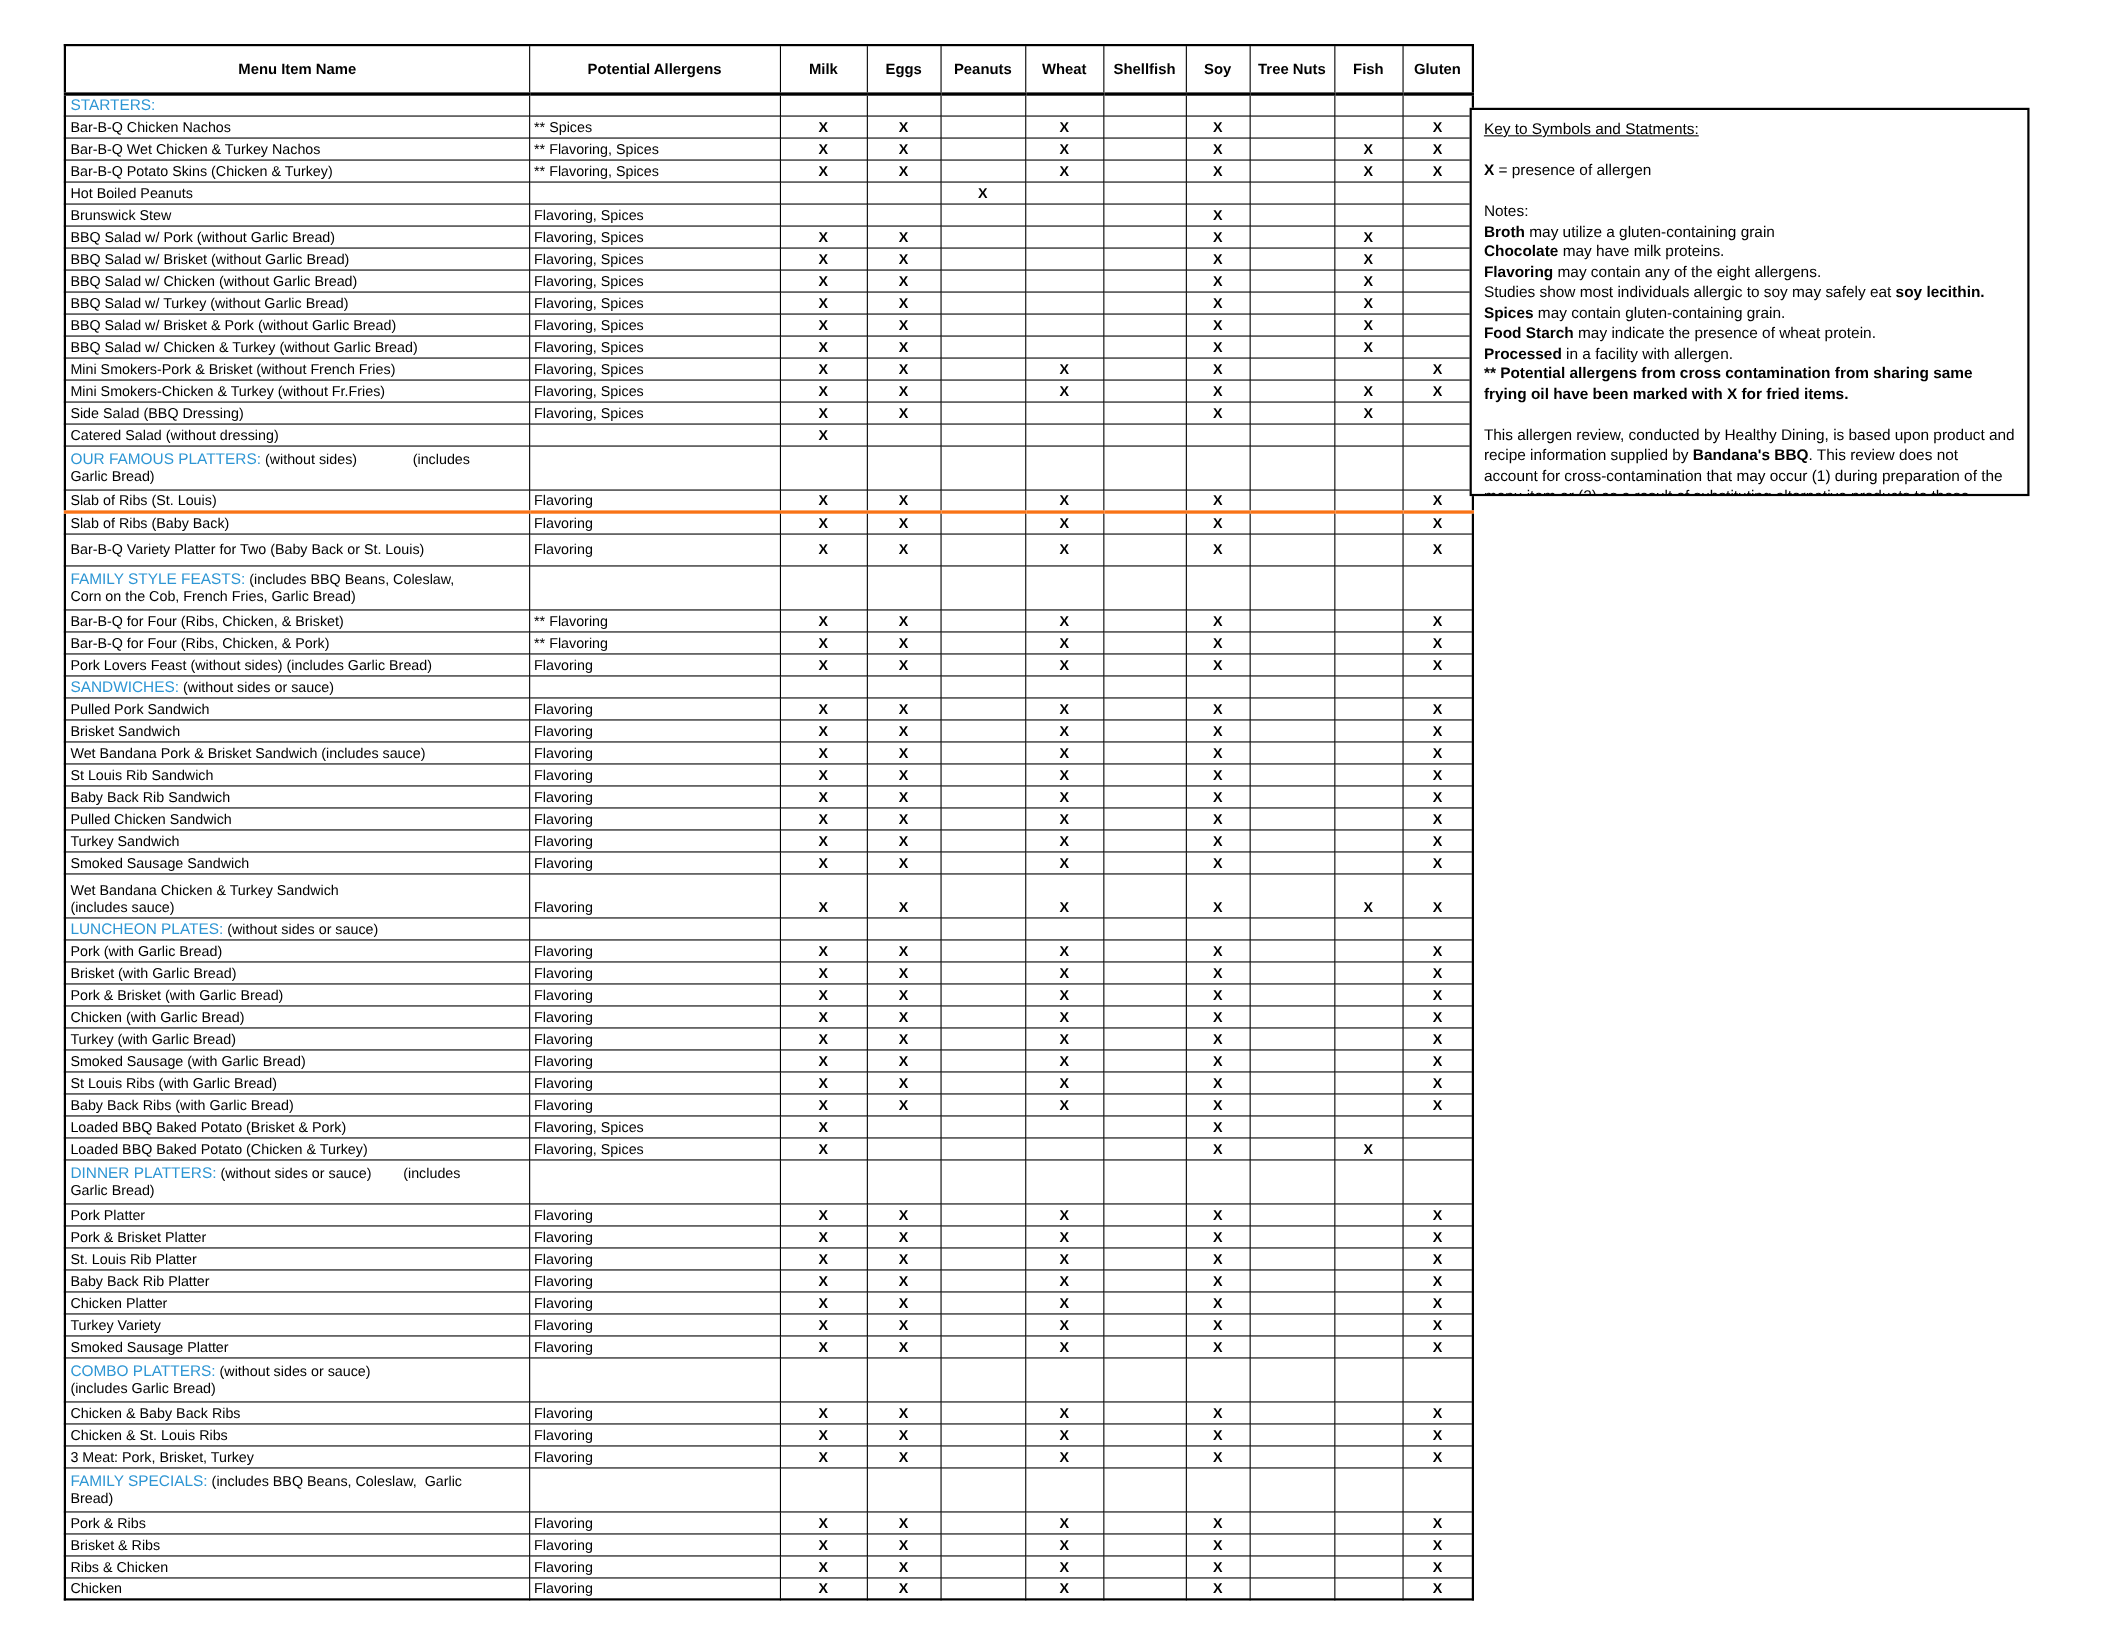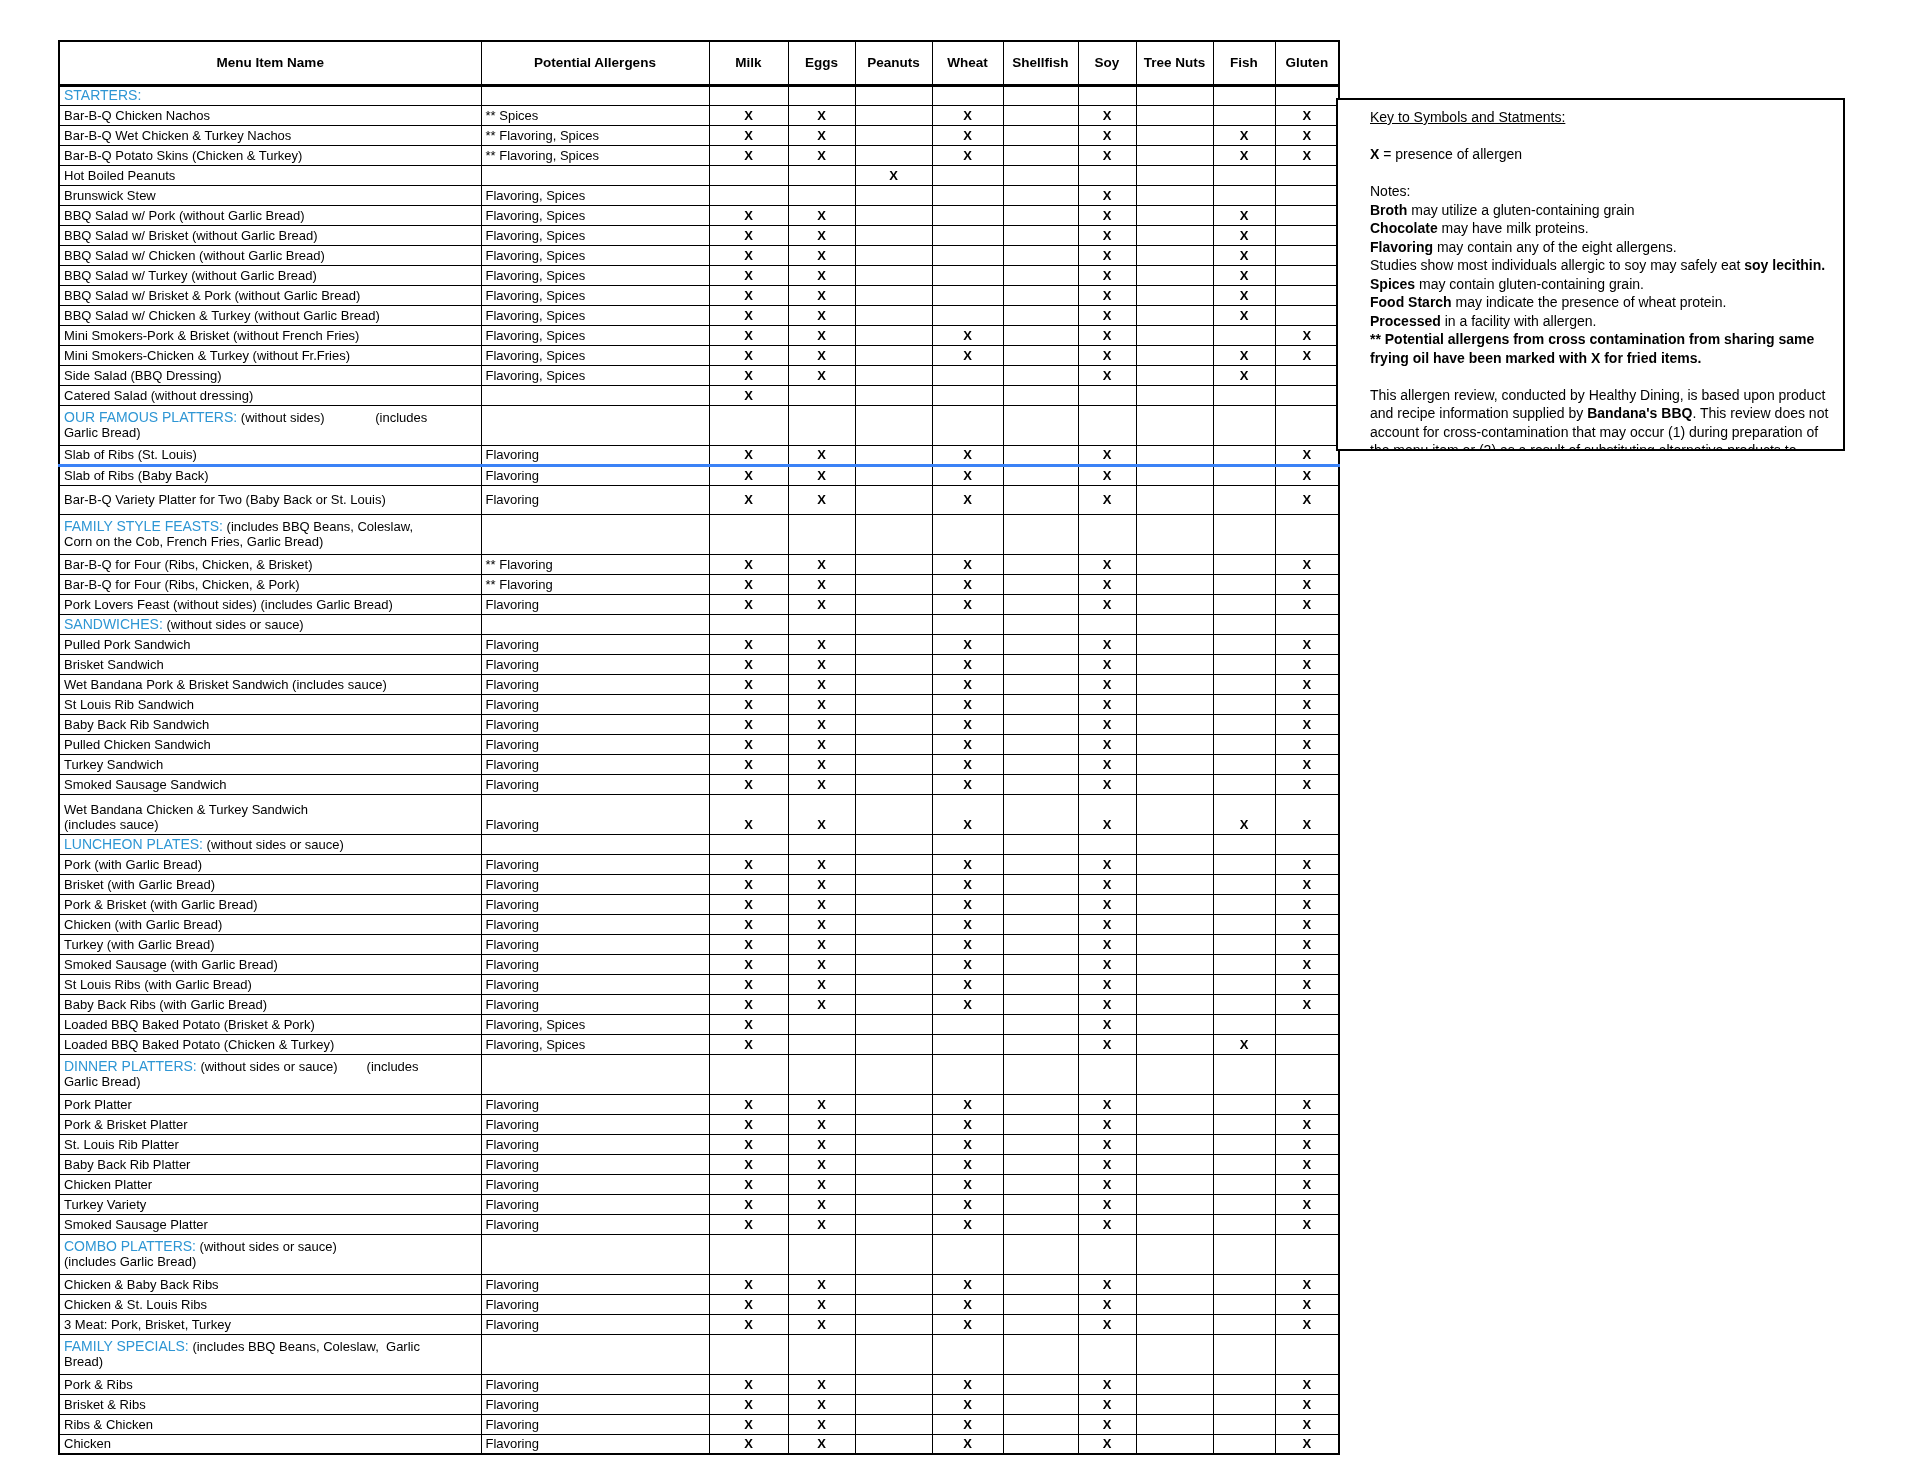--- a/index.html
+++ b/index.html
@@ -18,34 +18,34 @@
     font-size:13px;line-height:15px;padding:0 4px;vertical-align:middle;
   }
   .allergen-table thead th{
     font-weight:bold;text-align:center;vertical-align:middle;
     border-bottom:3px solid #000;font-size:13.5px;
   }
   .allergen-table thead tr{height:44px;}
   .allergen-table tbody tr{height:20px;}
   .allergen-table tbody tr.h2{height:40px;}
   .allergen-table tbody tr.tall{height:29px;}
-  .allergen-table tbody tr.thick td{border-bottom:3px solid #3b82f6;}
+  .allergen-table tbody tr.thick td{border-bottom:3px solid #f97316;}
   td.name-cell{text-align:left;white-space:pre-wrap;}
   td.allerg-cell{text-align:left;white-space:pre-wrap;}
   td.mark-cell{text-align:center;font-weight:bold;}
   tr.vbottom td{vertical-align:bottom;padding-bottom:2px;}
   .section-label{font-size:14px;}
   
   .key-box{
     position:absolute;left:1336px;top:98px;width:509px;height:353px;
     box-sizing:border-box;border:2px solid #000;
     padding:8px 11px;background:#fff;
     font-size:14px;line-height:18.5px;overflow:hidden;
   }
-  .kb-line{min-height:18px;margin-left:21px;}
+  .kb-line{min-height:18px;}
   .kb-line.u{text-decoration:underline;}
   .kb-bold{font-weight:bold;}
 </style>
 </head>
 <body>
 
 <table class="allergen-table">
   <colgroup>
     <col style="width:422px">
       <col style="width:228px">

